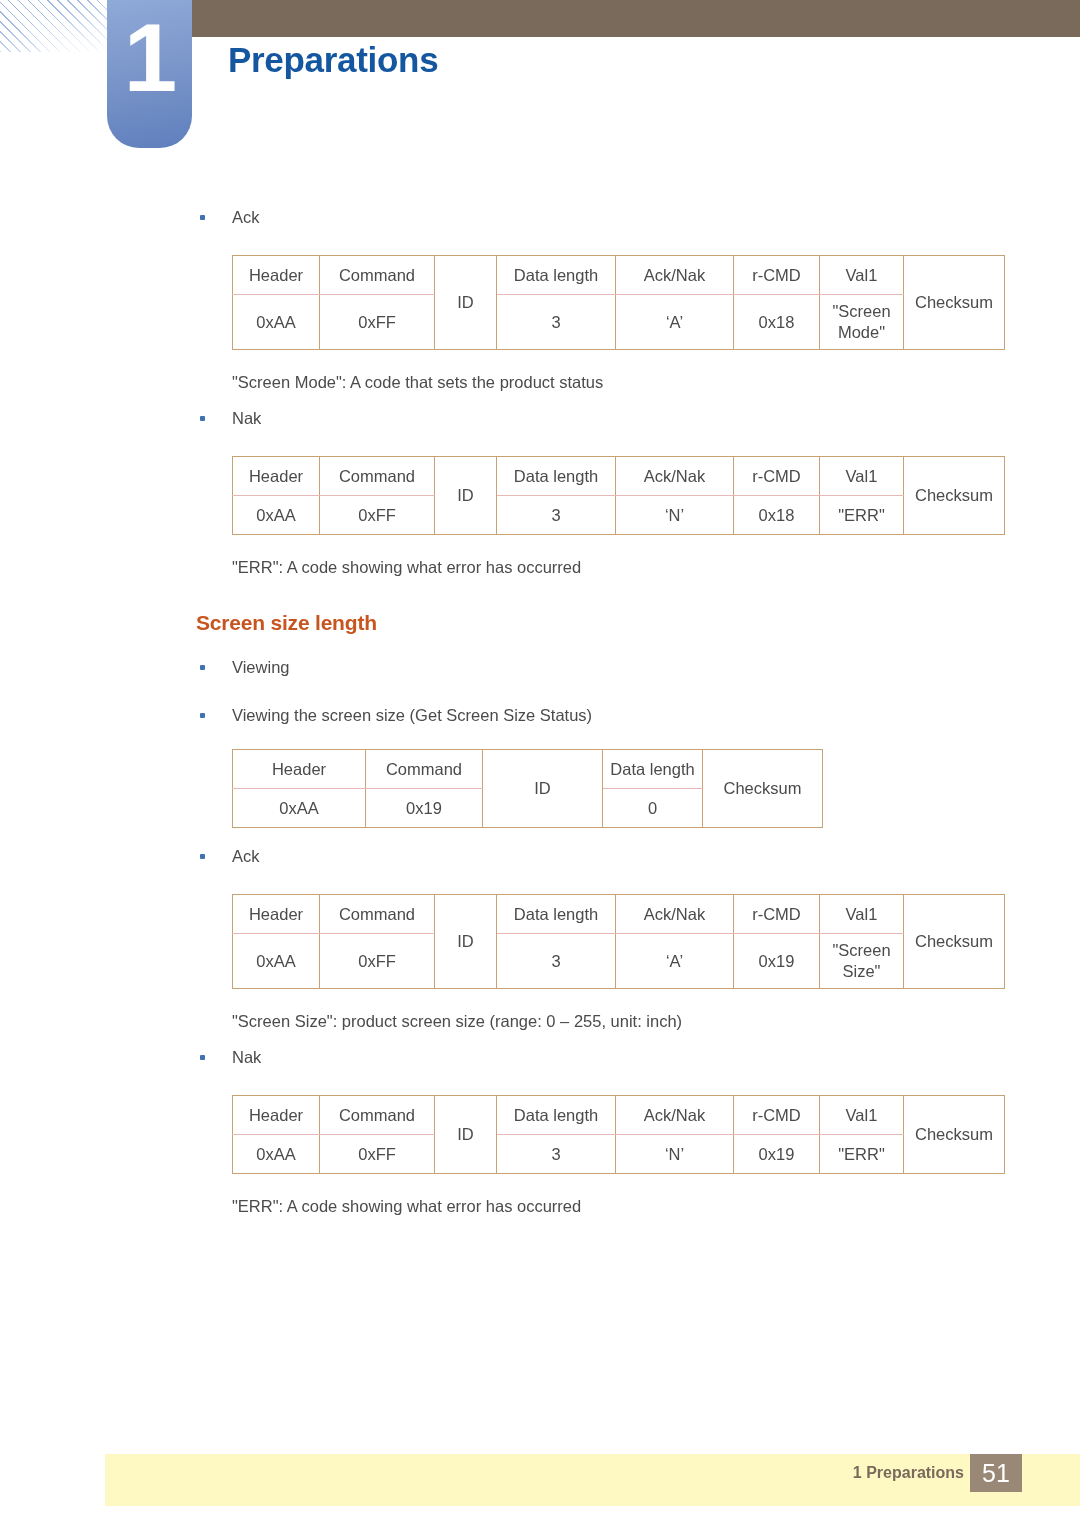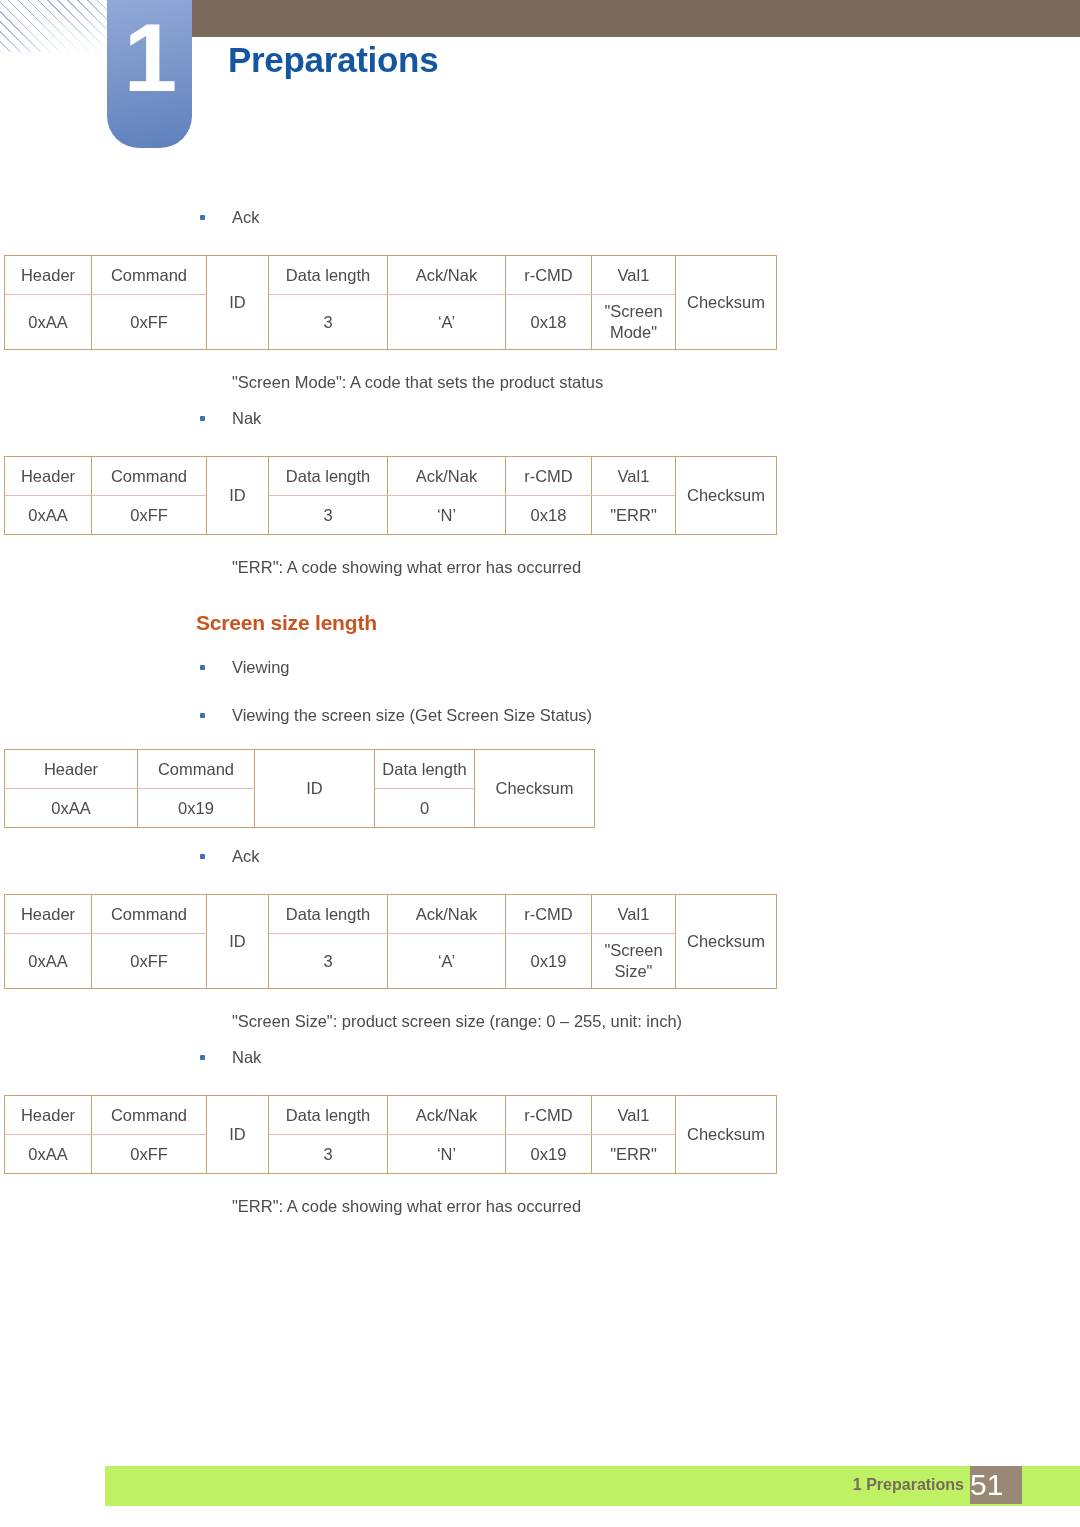--- a/index.html
+++ b/index.html
@@ -108,20 +108,21 @@
     line-height: 28px;
     font-weight: bold;
     color: #c8541f;
     margin: 0;
     letter-spacing: -0.2px;
   }
 
   
   .ptable {
     border-collapse: collapse;
+    margin-left: 228px;
     table-layout: fixed;
     background: #fff;
   }
   .ptable.wide  { width: 772px; }
   .ptable.small { width: 590px; }
   .ptable td {
     border: 1px solid #c8a273;
     font-size: 16.5px;
     color: #4b4b4b;
     text-align: center;
@@ -139,41 +140,41 @@
   .spacer-18 { height: 18px; }
   .spacer-20 { height: 20px; }
   .spacer-22 { height: 22px; }
   .spacer-26 { height: 26px; }
   .spacer-30 { height: 30px; }
 
   
   .footer-bar {
     position: absolute;
     left: 105px; bottom: 21px;
-    width: 975px; height: 40px;
-    background: #bef264;
+    width: 975px; height: 52px;
+    background: #fef9c3;
   }
   .footer-text {
     position: absolute;
     right: 116px; top: 0;
     height: 38px;
     line-height: 38px;
     font-size: 16px;
     font-weight: bold;
     color: #7a6a5b;
   }
   .footer-page {
     position: absolute;
     right: 58px; top: 0;
     width: 52px; height: 38px;
     background: #9a8876;
     color: #ffffff;
-    font-size: 30px;
+    font-size: 25px;
     line-height: 38px;
-    text-align: left;
+    text-align: center;
   }
 </style>
 </head>
 <body>
 
 <div class="hatch"></div>
 <div class="header-bar"></div>
 <div class="chapter-tab">
   <div class="chapter-num">1</div>
 </div>

